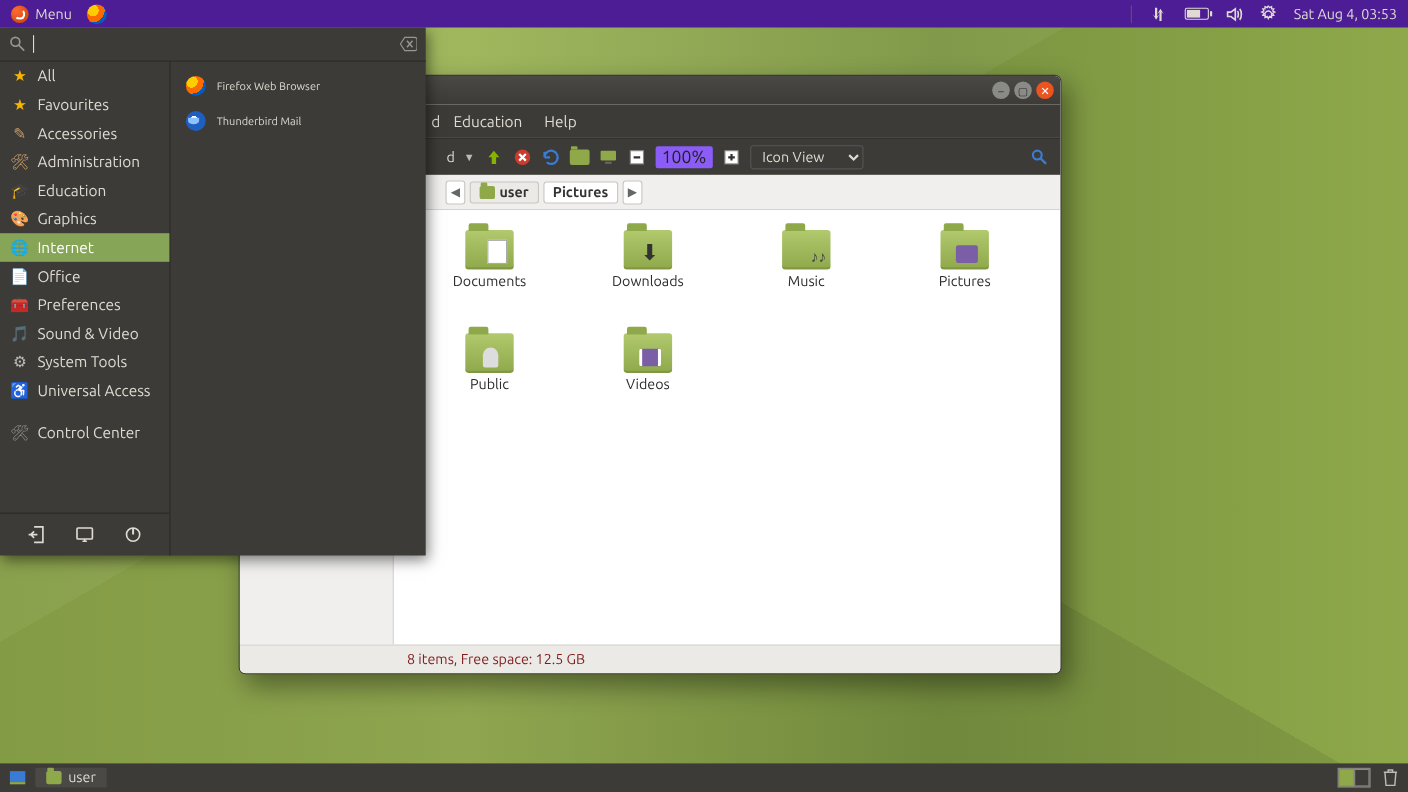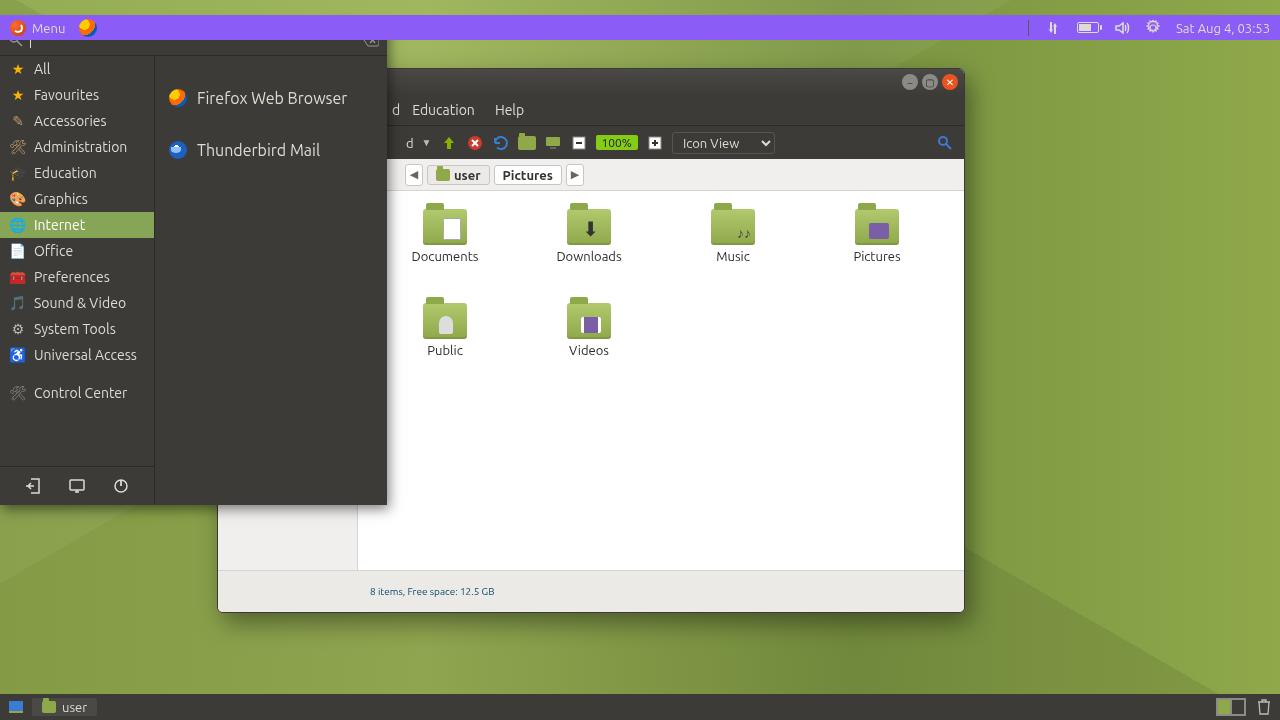--- a/index.html
+++ b/index.html
@@ -12,24 +12,23 @@
   .wallpaper {
     position:absolute; inset:0;
     background:
       linear-gradient(150deg, rgba(255,255,255,0.05) 0 40%, transparent 40%),
       linear-gradient(30deg, rgba(0,0,0,0.08) 0 50%, transparent 50%),
       linear-gradient(90deg, #8ea84a, #9bb356, #7a9441, #8ea84a);
   }
   
   .top-panel {
     position:absolute; top:0; left:0; right:0; height:25px;
-    background:#8b5cf6; color:#dfdbd2;
+    background:#4c1d95; color:#dfdbd2;
     display:flex; align-items:center; font-size:13px;
     z-index:50;
-    margin-top:15px;
   }
   .top-panel .menu-btn {
     display:flex; align-items:center; gap:6px; padding:0 10px; height:100%;
   }
   .ubuntu-logo { width:16px; height:16px; border-radius:50%; background:radial-gradient(circle at 30% 30%, #ff6b35, #c43e00); position:relative; }
   .ubuntu-logo::after { content:""; position:absolute; inset:3px; border:2px solid #fff; border-radius:50%; border-left-color:transparent; border-top-color:transparent; }
   .firefox-ico {
     width:18px; height:18px; border-radius:50%;
     background: radial-gradient(circle at 30% 30%, #ffcc00 0 30%, #ff6a00 30% 60%, #005ec2 60% 100%);
   }
@@ -64,21 +63,21 @@
   .cat-item {
     display:flex; align-items:center; gap:8px; padding:5px 10px;
     font-size:14px; cursor:pointer;
   }
   .cat-item.selected { background:#87a556; color:#fff; }
   .cat-ico { width:16px; height:16px; display:inline-flex; align-items:center; justify-content:center; }
   .cat-gap { height:12px; }
   .apps-col { flex:1; padding:6px 0; }
   .app-item {
     display:flex; align-items:center; gap:10px; padding:7px 14px;
-    font-size:16px; cursor:pointer;margin-top:20px;
+    font-size:10px; cursor:pointer;
   }
   .thunderbird-ico { width:18px; height:18px; border-radius:50%; background:radial-gradient(circle at 40% 40%, #fff 0 20%, #1e5fbf 20% 100%); position:relative;}
   .thunderbird-ico::after{content:"";position:absolute;left:2px;top:6px;width:10px;height:6px;background:#8ec1ff;border-radius:0 0 50% 50%;}
   .transmission-ico { width:18px;height:18px;background:linear-gradient(#e6e6e6,#bcbcbc);border-radius:3px;position:relative;}
   .transmission-ico::after{content:"";position:absolute;left:3px;top:4px;width:12px;height:6px;background:#cc0000;border-radius:2px;}
   .session-row {
     display:flex; align-items:center; justify-content:flex-start; gap:26px;
     padding:10px 24px; border-top:1px solid #2b2a27;
   }
   .session-row svg { width:18px; height:18px; fill:#dfdbd2; cursor:pointer;}
@@ -101,21 +100,21 @@
     height:30px; background:#3c3b37; color:#dfdbd2; display:flex; align-items:center;
     padding:0 10px; gap:4px; font-size:14px;
   }
   .fm-menubar .mitem{padding:3px 8px;}
   .fm-toolbar {
     height:34px; background:#3c3b37; display:flex; align-items:center; gap:8px;
     padding:0 10px; color:#dfdbd2; font-size:13px; border-top:1px solid #2b2a27;
   }
   .tb-ico { width:18px; height:18px; display:flex;align-items:center;justify-content:center;}
   .tb-ico svg{width:18px;height:18px;}
-  .zoom-box{background:#84cc16;color:#222;padding:1px 6px;border-radius:2px;font-size:12px;text-align:right;}
+  .zoom-box{background:#8b5cf6;color:#222;padding:1px 6px;border-radius:2px;font-size:16px;text-align:right;}
   .view-select{background:#3c3b37;color:#dfdbd2;border:1px solid #555;padding:2px 18px 2px 6px;font-size:13px;border-radius:3px;min-width:100px;}
   .fm-pathbar {
     height:32px; background:#f0efed; border-bottom:1px solid #d6d4d0;
     display:flex; align-items:center; padding:0 8px; gap:4px;
   }
   .path-chev{width:18px;height:22px;border:1px solid #c8c6c2;background:#fff;border-radius:3px;display:flex;align-items:center;justify-content:center;font-size:11px;color:#666;}
   .path-seg{display:flex;align-items:center;gap:4px;border:1px solid #c8c6c2;background:#fff;padding:2px 8px;border-radius:3px;font-size:13px;font-weight:bold;color:#333;}
   .path-seg.active{background:#eceae6;}
   .folder-chip{width:14px;height:12px;background:#8ea84a;border-radius:2px;position:relative;}
   .folder-chip::before{content:"";position:absolute;top:-3px;left:1px;width:6px;height:3px;background:#8ea84a;border-radius:1px 1px 0 0;}
@@ -132,22 +131,22 @@
   .folder .emblem{position:absolute;right:4px;bottom:4px;font-size:14px;color:#444;}
   .folder.desktop .emblem{right:auto;left:6px;bottom:6px;width:30px;height:22px;background:#4a4a45;border-radius:2px;}
   .folder.docs .emblem{background:#fff;width:18px;height:22px;right:6px;bottom:5px;border:1px solid #aaa;}
   .folder.dl .emblem{color:#333;font-size:20px;right:12px;bottom:4px;}
   .folder.music .emblem::before{content:"♪";}
   .folder.pics .emblem{background:#7a5fa6;width:20px;height:16px;border-radius:2px;right:10px;bottom:6px;}
   .folder.pub .emblem{background:#ddd;width:14px;height:18px;border-radius:7px 7px 2px 2px;right:14px;bottom:5px;}
   .folder.tmpl .emblem{background:#fff;width:18px;height:22px;right:6px;bottom:5px;border:1px solid #aaa;}
   .folder.vid .emblem{background:#7a5fa6;width:20px;height:16px;border-radius:2px;right:10px;bottom:6px;border-left:3px solid #fff;border-right:3px solid #fff;}
   .fm-status{
-    height:42px;background:#ebeae6;border-top:1px solid #d6d4d0;
-    display:flex;align-items:center;padding:0 12px;font-size:10px;color:#0c4a6e;
+    height:26px;background:#ebeae6;border-top:1px solid #d6d4d0;
+    display:flex;align-items:center;padding:0 12px;font-size:13px;color:#7f1d1d;
   }
 
   
   .taskbar{
     position:absolute;left:0;right:0;bottom:0;height:26px;
     background:#3c3b37;display:flex;align-items:center;z-index:50;
     color:#dfdbd2;font-size:13px;
   }
   .task-left{display:flex;align-items:center;gap:8px;padding:0 8px;}
   .task-item{display:flex;align-items:center;gap:6px;padding:2px 10px;background:#4a4945;border-radius:2px;}

